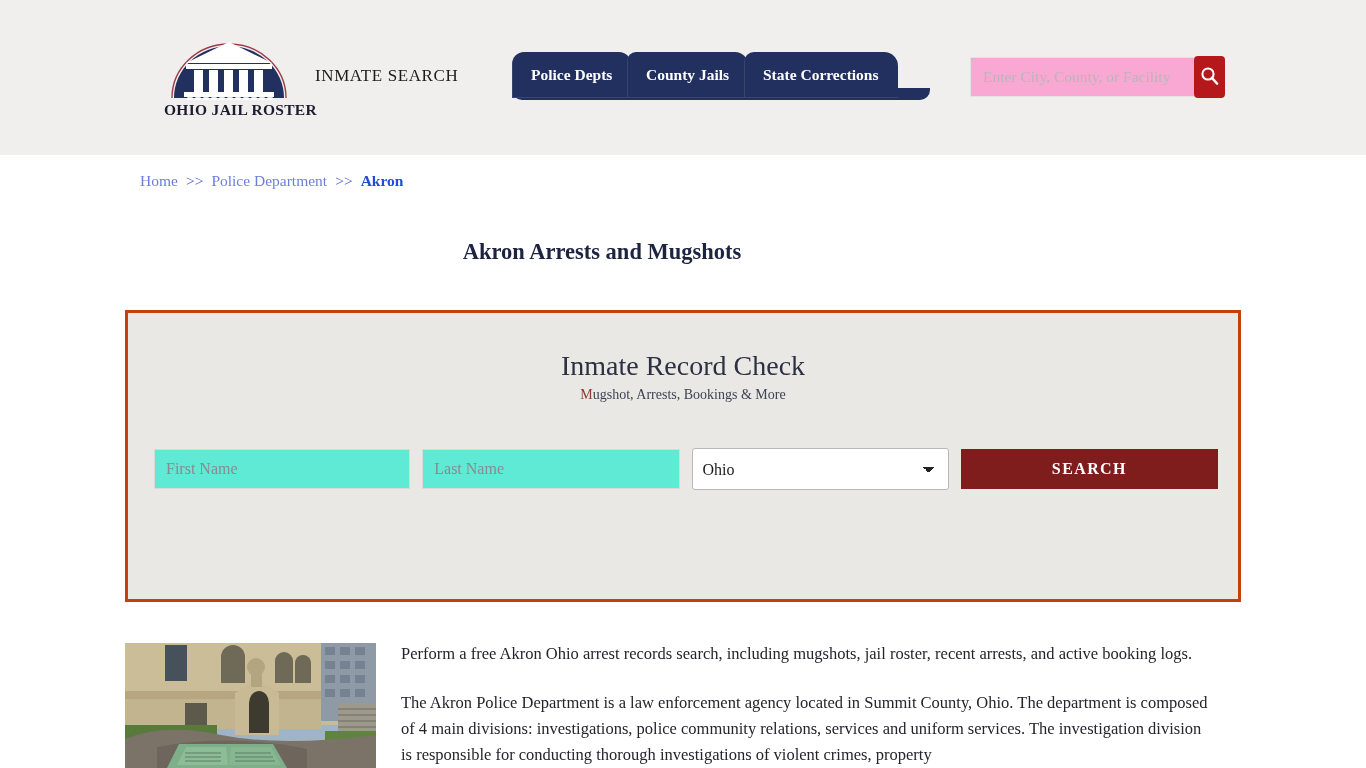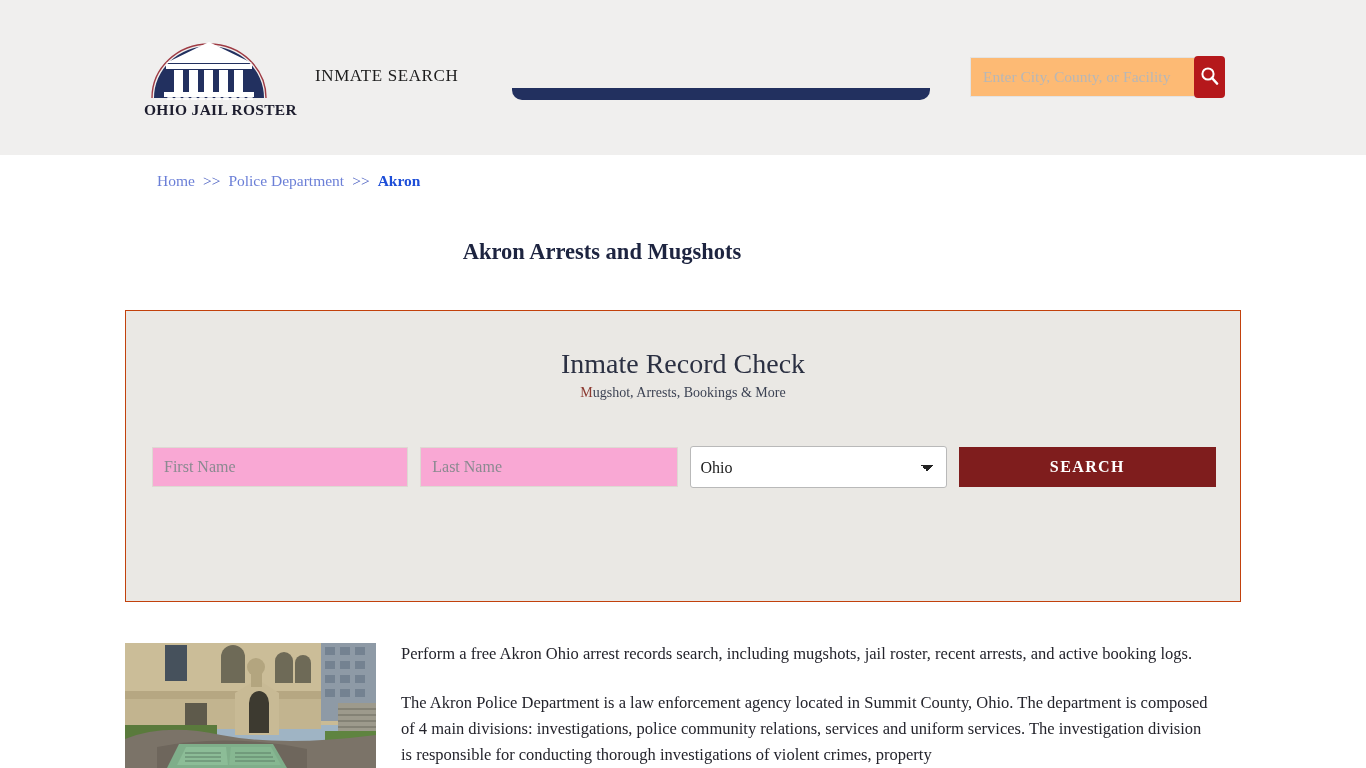--- a/index.html
+++ b/index.html
@@ -20,21 +20,21 @@
   }
   .header-inner {
     width: 1366px;
     height: 155px;
     position: relative;
   }
 
   
   .logo-block {
     position: absolute;
-    left: 144px; top: 30px;
+    left: 164px; top: 30px;
     width: 130px; height: 96px;
     text-align: right;
   }
   .logo-mark {
     width: 130px; height: 70px;
     position: relative;
   }
   .logo-name {
     font-family: "Liberation Serif", serif;
     font-size: 15.5px;
@@ -99,21 +99,21 @@
     position: absolute;
     left: 970px; top: 57px;
     width: 252px; height: 40px;
     display: flex;
   }
   .header-search-input {
     flex: 1;
     height: 40px;
     border: 1px solid #e3e3e3;
     border-right: none;
-    background: #fdba74;
+    background: #f9a8d4;
     font-family: "Liberation Serif", serif;
     font-size: 15.5px;
     color: #444;
     padding: 0 12px;
     outline: none;
   }
   .header-search-input::placeholder { color: #b7b7b7; }
   .header-search-btn {
     width: 38px; height: 42px;
     margin-top: -1px;
@@ -122,21 +122,21 @@
     border-radius: 4px;
     display: flex;
     align-items: center;
     justify-content: center;
     cursor: pointer;
   }
 
   
   .breadcrumb {
     position: absolute;
-    left: 157px; top: 172px;
+    left: 140px; top: 172px;
     font-family: "Liberation Serif", serif;
     font-size: 15.5px;
     display: flex;
     align-items: center;
     gap: 8px;
     white-space: nowrap;
   }
   .crumb-link { color: #6b7fd7; text-decoration: none; cursor: pointer; }
   .crumb-sep  { color: #4a5fc1; }
   .crumb-current { color: #1d4ed8; font-weight: bold; }
@@ -153,21 +153,21 @@
     color: #1d2440;
   }
 
   
   .search-card {
     position: absolute;
     left: 125px; top: 310px;
     width: 1116px;
     height: 292px;
     background: #eae8e4;
-    border: 1px solid #c2410c;
+    border: 3px solid #c2410c;
   }
   .card-title {
     margin-top: 37px;
     text-align: center;
     font-family: "Liberation Serif", serif;
     font-size: 28px;
     color: #2b3042;
     font-weight: normal;
   }
   .card-subtitle {
@@ -182,21 +182,21 @@
   .card-form {
     position: absolute;
     left: 26px; top: 136px;
     width: 1064px;
     display: flex;
     align-items: flex-start;
     gap: 12px;
   }
   .field {
     height: 40px;
-    background: #f9a8d4;
+    background: #5eead4;
     border: 1px solid #ddd9d2;
     font-family: "Liberation Serif", serif;
     font-size: 16px;
     color: #44444c;
     padding: 12px 11px;
     outline: none;
   }
   .field::placeholder { color: #8a8a90; }
   .field-first { width: 257px; }
   .field-last  { width: 258px; }
@@ -286,20 +286,25 @@
             <circle cx="106" cy="69" r="3"></circle>
           </g>
         </svg>
       </div>
       <div class="logo-name">OHIO JAIL ROSTER</div>
     </div>
 
     <div class="inmate-search-text">INMATE SEARCH</div>
 
     <div class="nav-tabs-base"></div>
+    <nav class="nav-tabs">
+      <div class="nav-tab">Police Depts</div>
+      <div class="nav-tab">County Jails</div>
+      <div class="nav-tab">State Corrections</div>
+    </nav>
 
     <div class="header-search">
       <input class="header-search-input" type="text" placeholder="Enter City, County, or Facility" style="">
       <button class="header-search-btn">
         <span>
           <svg width="19" height="19" viewBox="0 0 19 19">
             <circle cx="8" cy="8" r="5.6" fill="none" stroke="#ffffff" stroke-width="2"></circle>
             <line x1="12" y1="12" x2="17" y2="17.5" stroke="#ffffff" stroke-width="2.6" stroke-linecap="round"></line>
           </svg>
         </span>

